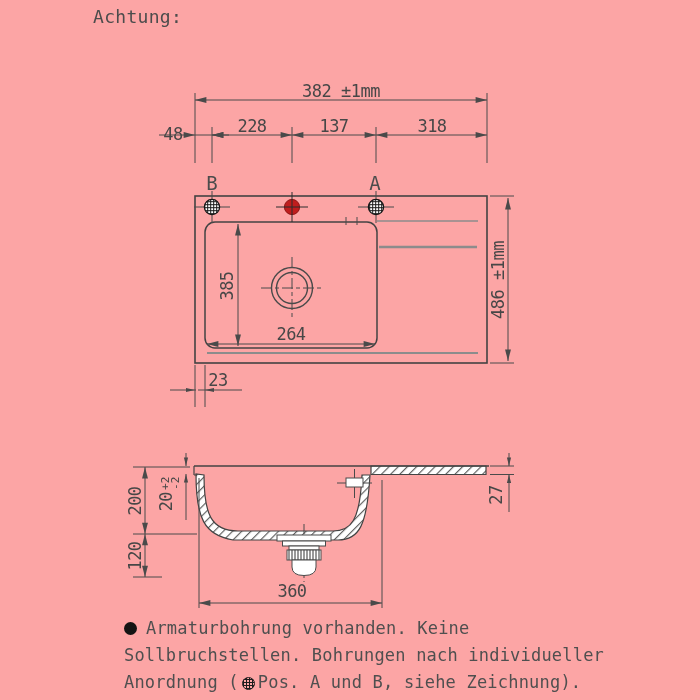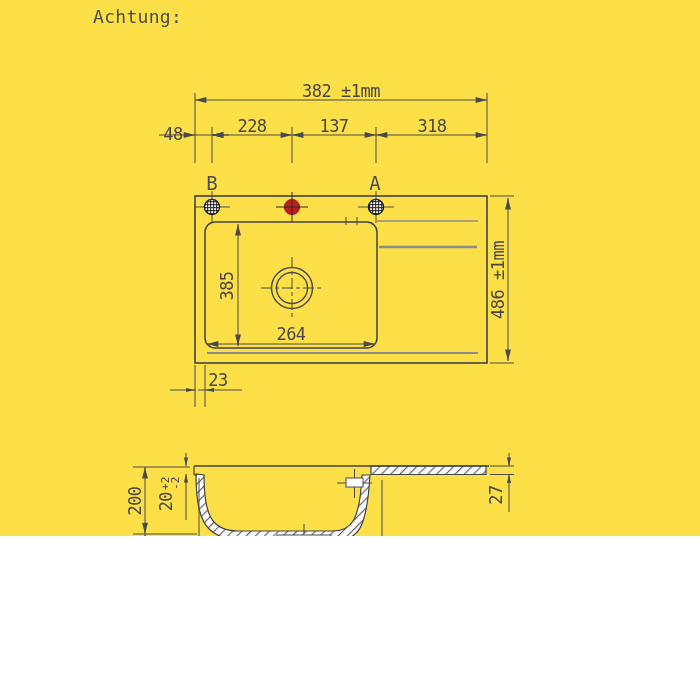--- a/index.html
+++ b/index.html
@@ -1,16 +1,16 @@
 <!DOCTYPE html>
 <html><head>
 <meta charset="utf-8">
 <style>
   html,body{margin:0;padding:0;background:#fff;}
-  #stage{position:relative;width:700px;height:536px;background:#fde047;overflow:hidden;
+  #stage{position:relative;width:700px;height:700px;background:#fca5a5;overflow:hidden;
          font-family:"DejaVu Sans Mono",monospace;color:#474747;}
   #drawing{position:absolute;left:0;top:0;}
   .txt{position:absolute;white-space:nowrap;}
   .hdr{font-size:18px;letter-spacing:.3px;color:#4c4c4c;}
   .dim{font-size:17px;line-height:1;letter-spacing:-.5px;color:#474747;
        transform:translate(-50%,-50%);}
   .rot{transform:translate(-50%,-50%) rotate(-90deg);}
   .holelabel{font-size:19px;color:#4c4c4c;transform:translate(-50%,-50%);}
   .tol{display:inline-flex;flex-direction:column;font-size:11px;line-height:10px;
        letter-spacing:0;margin-left:2px;vertical-align:3px;}
@@ -166,14 +166,19 @@
   <div class="txt dim rot" style="left:169px;top:494px">
     <span>20</span><span class="tol">
         <span>+2</span>
         <span>-2</span>
       </span>
   </div>
   <div class="txt dim rot" style="left:135px;top:556px">120</div>
   <div class="txt dim" style="left:292px;top:591px">360</div>
   <div class="txt dim rot" style="left:496px;top:495px">27</div>
 
+  <div class="txt note" style="left:124px;top:615px;width:500px">
+    <div><span class="dot-icon"></span><span>Armaturbohrung vorhanden. Keine</span></div>
+    <div><span>Sollbruchstellen. Bohrungen nach individueller</span></div>
+    <div><span>Anordnung (</span><span class="hatch-icon"></span><span>Pos. A und B, siehe Zeichnung).</span></div>
+  </div>
 
 </div>
 
 </body></html>

